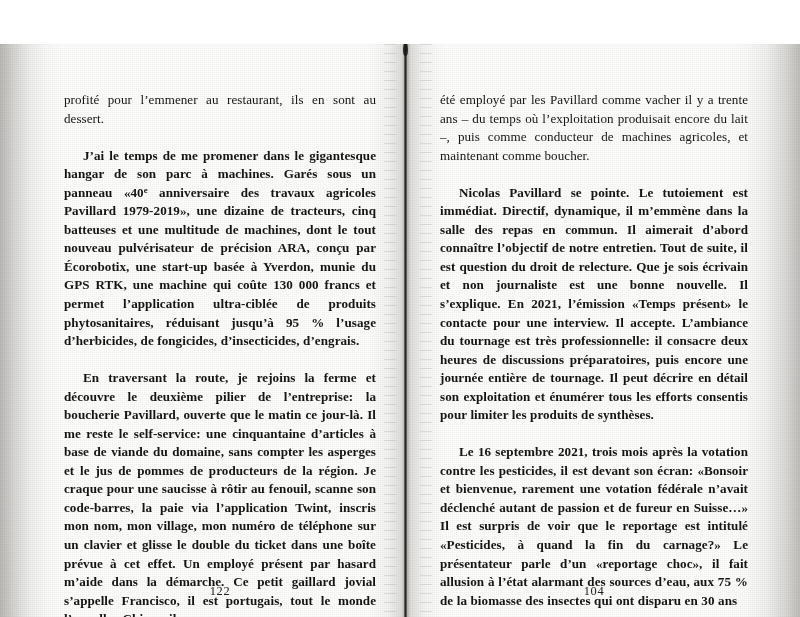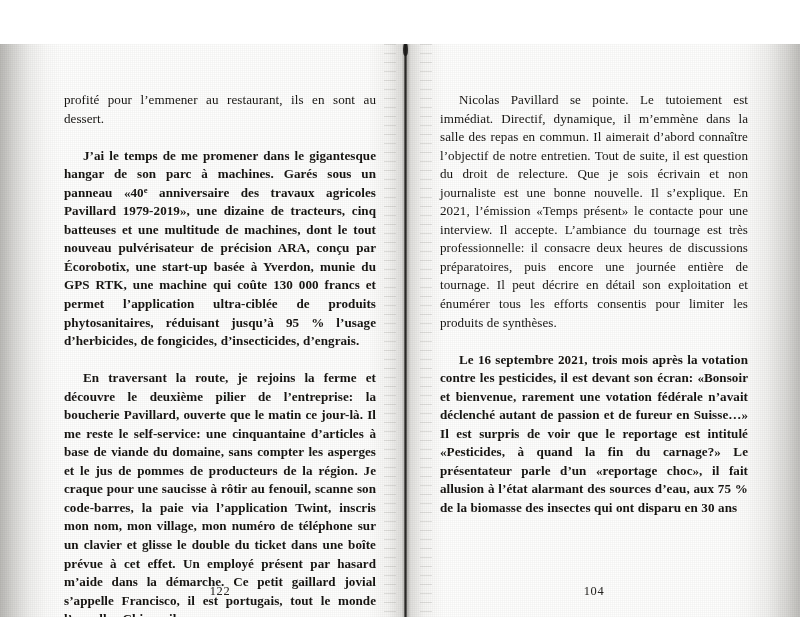--- a/index.html
+++ b/index.html
@@ -189,19 +189,20 @@
   <div class="edge-shadow-right"></div>
 
   <div class="text-column col-left">
     <p class="para no-indent">profité pour l’emmener au restaurant, ils en sont au dessert.</p>
     <p class="para">J’ai le temps de me promener dans le gigantesque hangar de son parc à machines. Garés sous un panneau «40<span class="sup">e</span>&nbsp;anniversaire des travaux agricoles Pavillard 1979-2019», une dizaine de tracteurs, cinq batteuses et une multitude de machines, dont le tout nouveau pulvérisateur de précision ARA, conçu par Écorobotix, une start-up basée à Yverdon, munie du GPS RTK, une machine qui coûte 130 000 francs et permet l’application ultra-ciblée de produits phytosanitaires, réduisant jusqu’à 95 % l’usage d’herbicides, de fongicides, d’insecticides, d’engrais.</p>
     <p class="para">En traversant la route, je rejoins la ferme et découvre le deuxième pilier de l’entreprise: la boucherie Pavillard, ouverte que le matin ce jour-là. Il me reste le self-service: une cinquantaine d’articles à base de viande du domaine, sans compter les asperges et le jus de pommes de producteurs de la région. Je craque pour une saucisse à rôtir au fenouil, scanne son code-barres, la paie via l’application Twint, inscris mon nom, mon village, mon numéro de téléphone sur un clavier et glisse le double du ticket dans une boîte prévue à cet effet. Un employé présent par hasard m’aide dans la démarche. Ce petit gaillard jovial s’appelle Francisco, il est portugais, tout le monde l’appelle «Chico», il a</p>
   </div>
   <div class="folio folio-left">122</div>
 
   <div class="text-column col-right">
+    <p class="para no-indent">été employé par les Pavillard comme vacher il y a trente ans – du temps où l’exploitation produisait encore du lait –, puis comme conducteur de machines agricoles, et maintenant comme boucher.</p>
     <p class="para">Nicolas Pavillard se pointe. Le tutoiement est immédiat. Directif, dynamique, il m’emmène dans la salle des repas en commun. Il aimerait d’abord connaître l’objectif de notre entretien. Tout de suite, il est question du droit de relecture. Que je sois écrivain et non journaliste est une bonne nouvelle. Il s’explique. En 2021, l’émission «Temps présent» le contacte pour une interview. Il accepte. L’ambiance du tournage est très professionnelle: il consacre deux heures de discussions préparatoires, puis encore une journée entière de tournage. Il peut décrire en détail son exploitation et énumérer tous les efforts consentis pour limiter les produits de synthèses.</p>
     <p class="para">Le 16 septembre 2021, trois mois après la votation contre les pesticides, il est devant son écran: «Bonsoir et bienvenue, rarement une votation fédérale n’avait déclenché autant de passion et de fureur en Suisse…» Il est surpris de voir que le reportage est intitulé «Pesticides, à quand la fin du carnage?» Le présentateur parle d’un «reportage choc», il fait allusion à l’état alarmant des sources d’eau, aux 75 % de la biomasse des insectes qui ont disparu en 30 ans</p>
   </div>
   <div class="folio folio-right">104</div>
 
   <div class="grain"></div>
 </div>
 
 </body></html>

